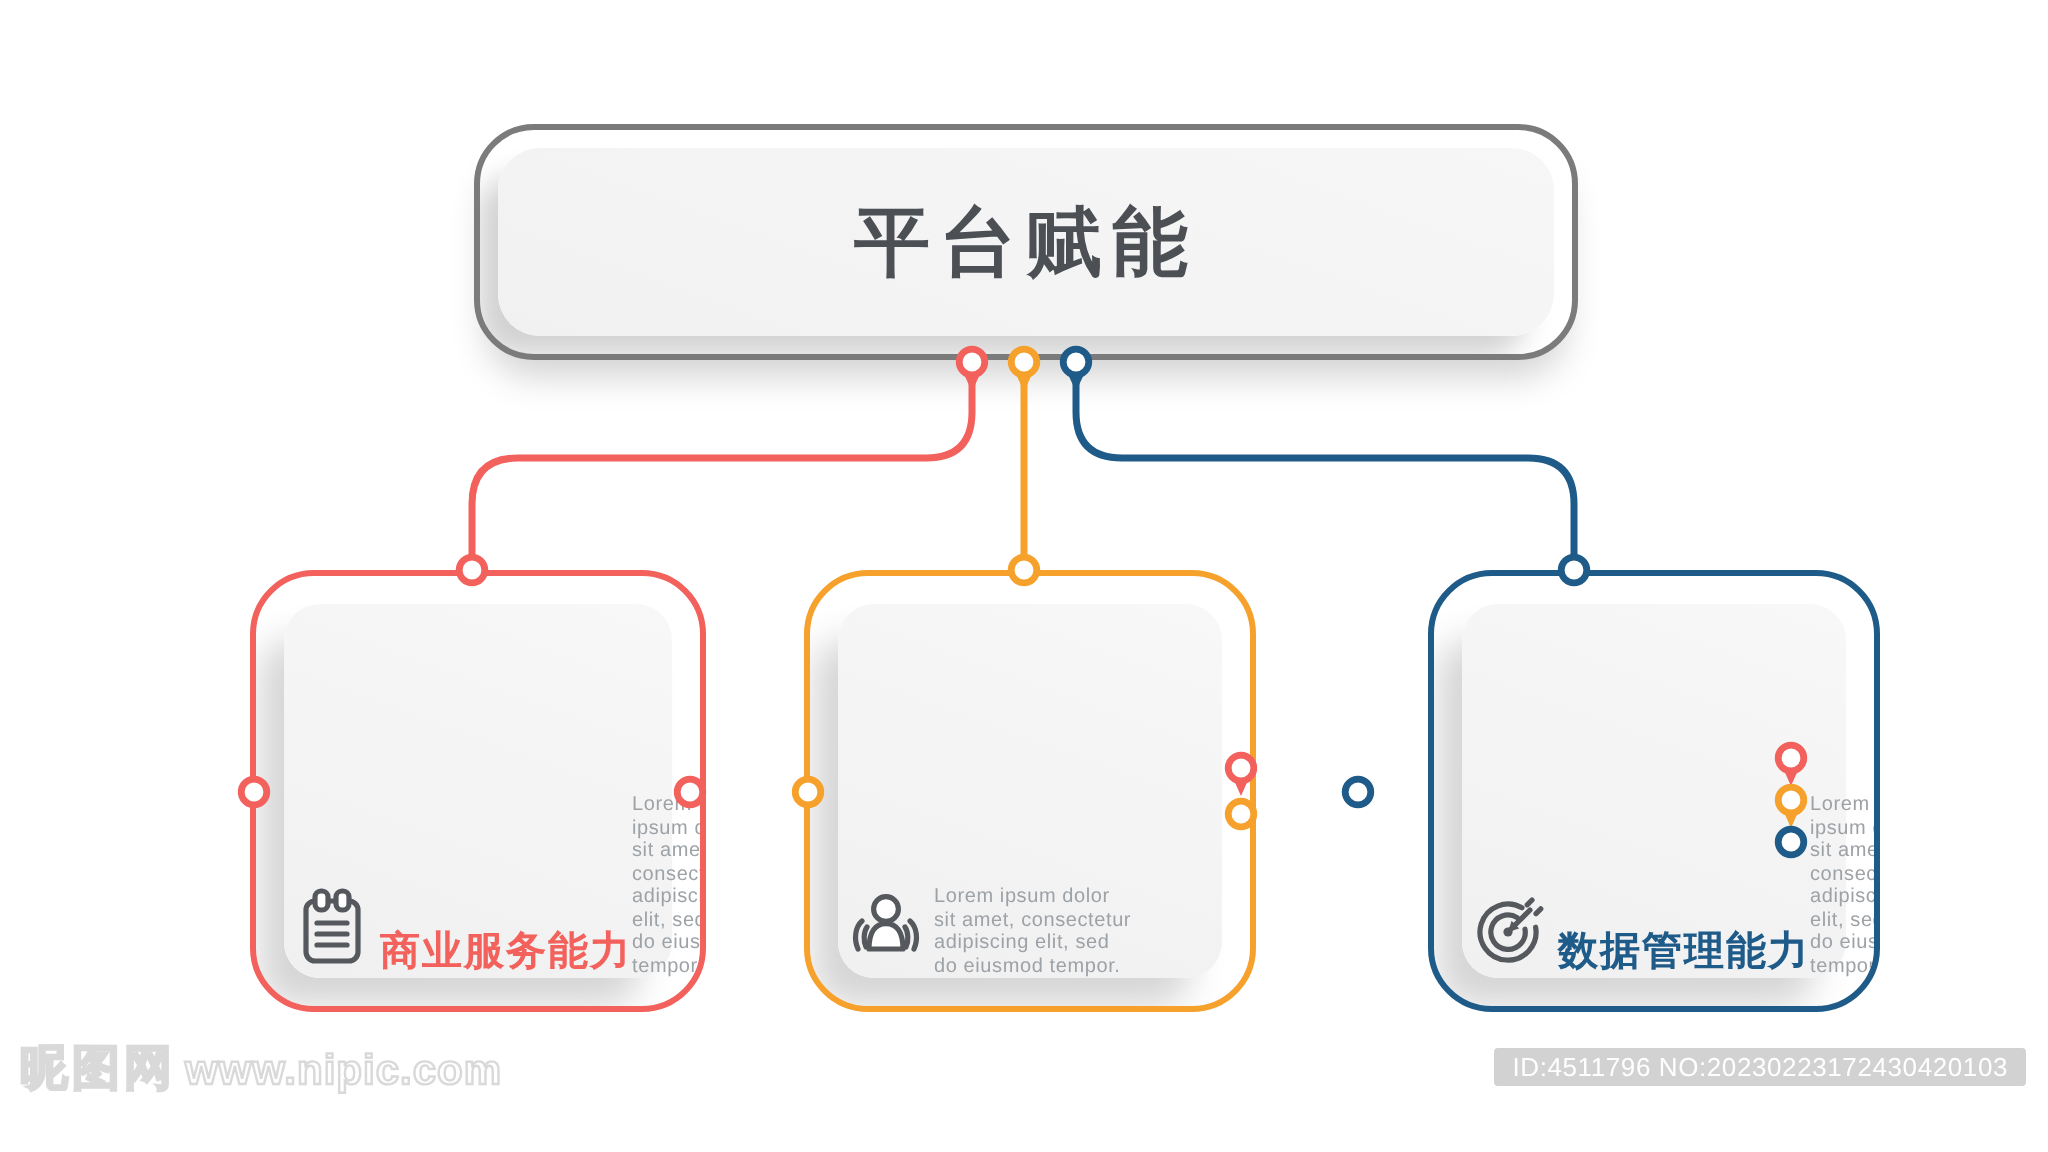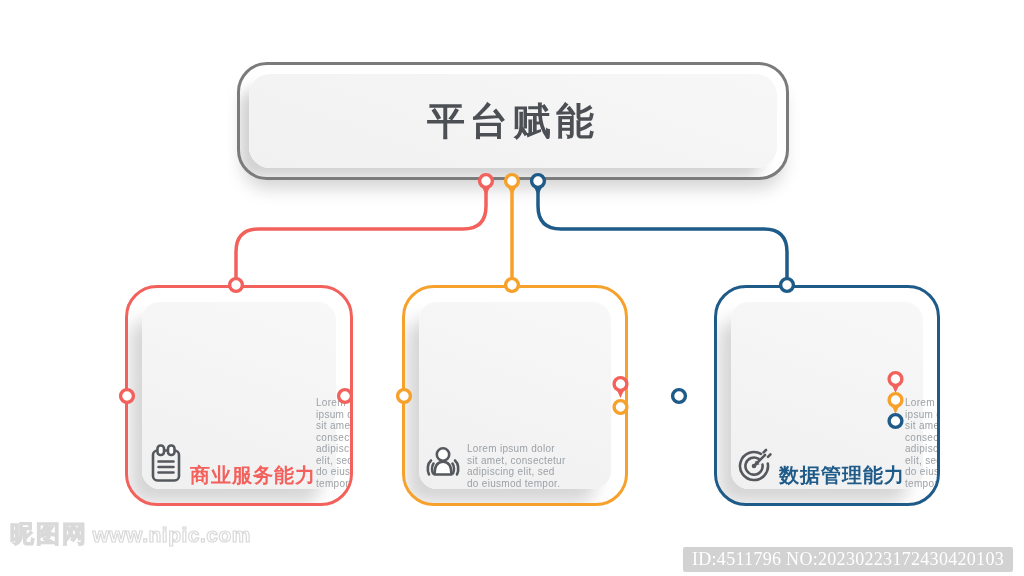--- a/index.html
+++ b/index.html
@@ -73,23 +73,23 @@
 
   
   .wm-site {
     position:absolute; left:10px; top:518px;
     color:#ffffff; -webkit-text-stroke:1.2px #d9d9d9;
     font-weight:700; white-space:nowrap;
   }
   .wm-site .cn { font-size:24px; letter-spacing:2px; }
   .wm-site .url { font-size:21px; letter-spacing:0.5px; }
   .wm-id {
-    position:absolute; right:11px; top:547px;
+    position:absolute; right:11px; top:524px;
     background:#d2d2d2; color:#ffffff; border-radius:2px;
-    font-size:18px; padding:2px 9px; letter-spacing:0.3px;font-family:Liberation Serif, serif;
+    font-size:13px; padding:2px 9px; letter-spacing:0.3px;
   }
 </style>
 </head>
 <body>
 
 <div class="canvas">
 
   <div class="title-box">
     <div class="title-inner">
       <div class="title-text">平台赋能</div>

